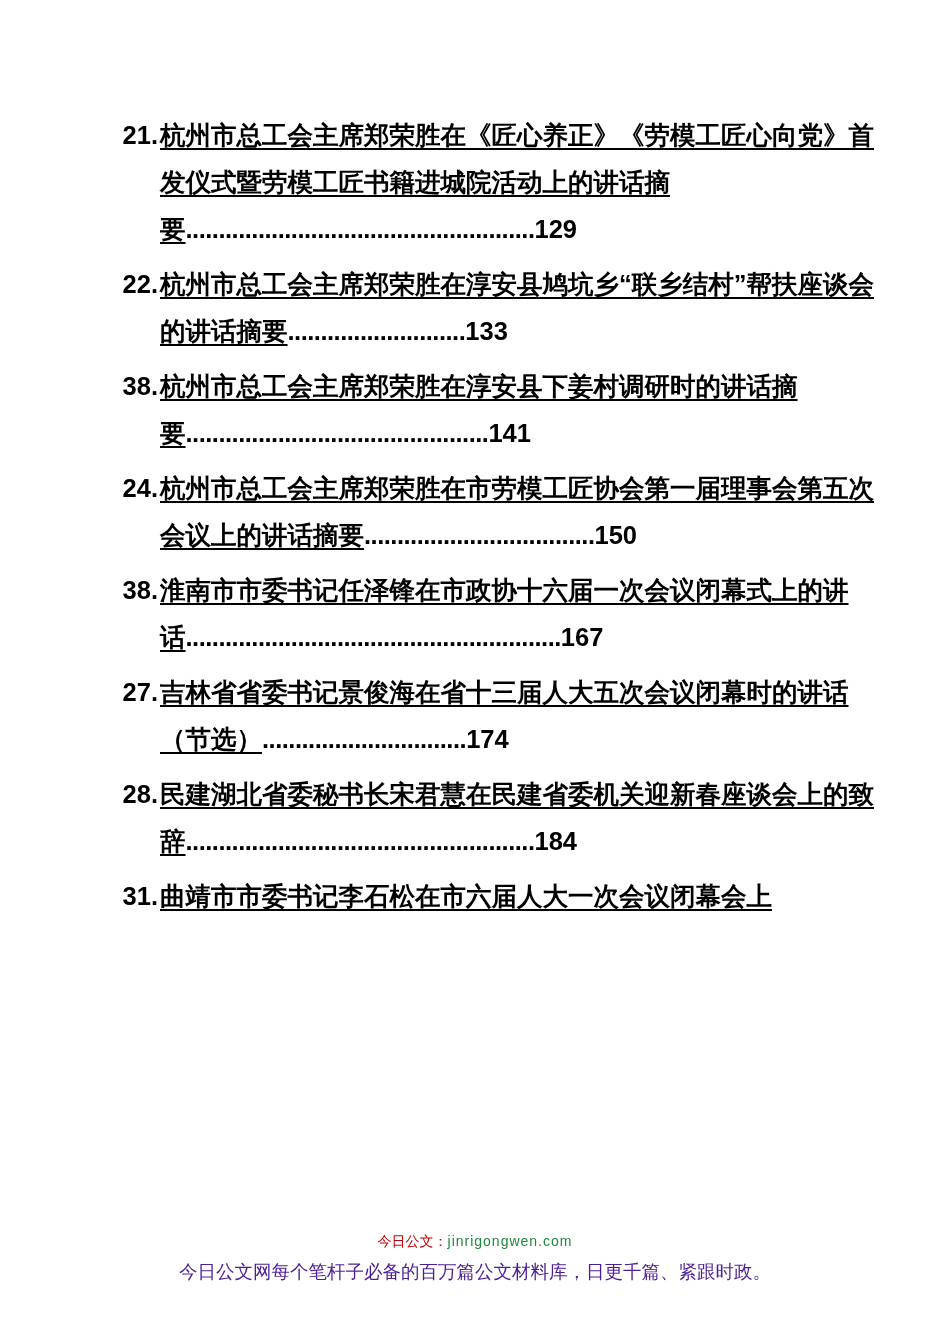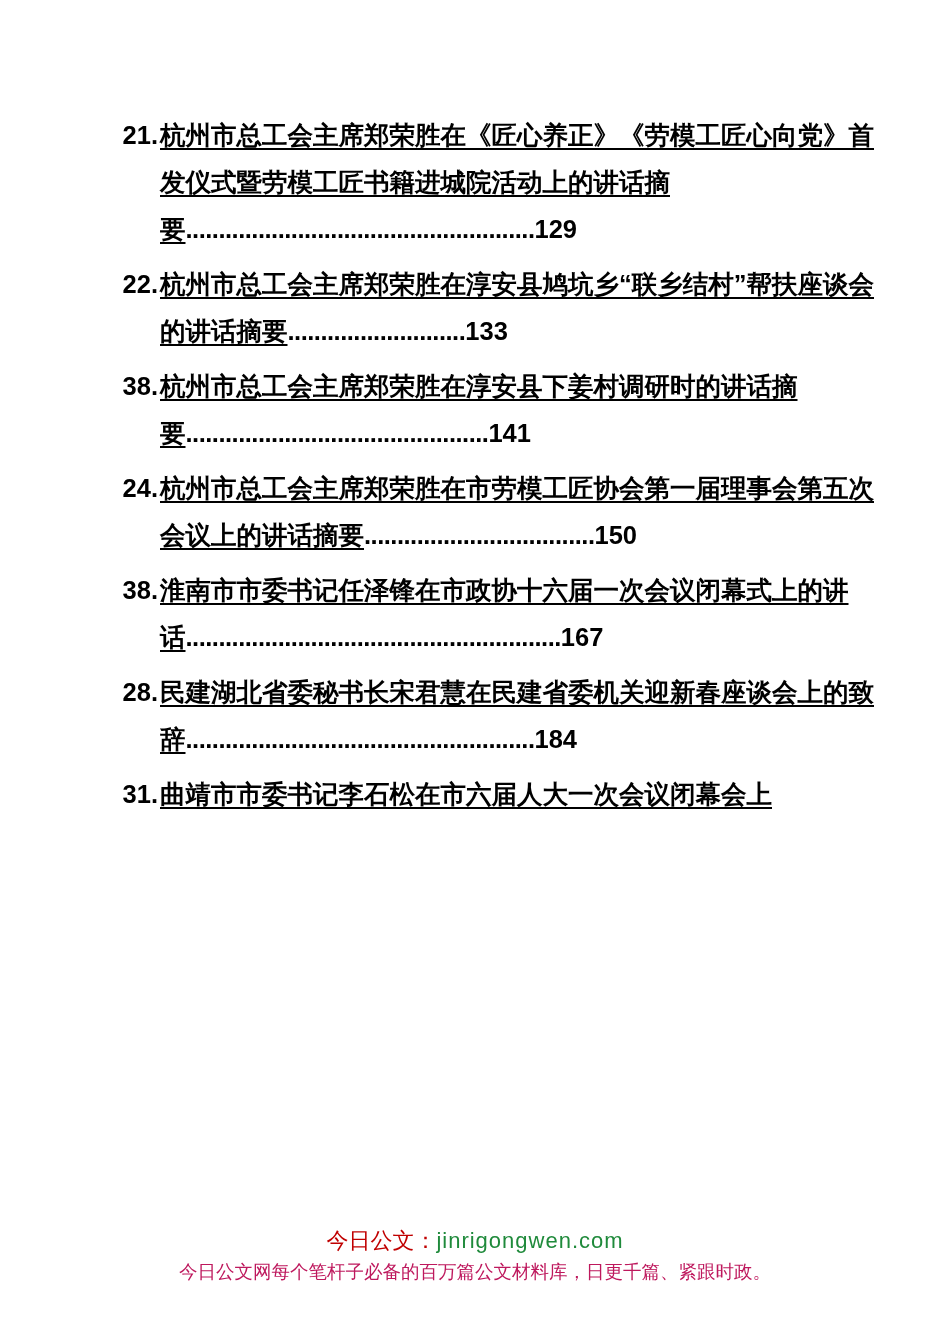--- a/index.html
+++ b/index.html
@@ -66,35 +66,35 @@
     text-underline-offset: 4px;
   }
   .footer {
     position: absolute;
     left: 0;
     right: 0;
     bottom: 58px;
     text-align: center;
   }
   .footer-brand {
-    font-size: 22px;
+    font-size: 14px;
     line-height: 30px;
     font-weight: normal;
   }
   .brand-cn {
     color: #c00000;
   }
   .brand-en {
     color: #1f8a3b;
     letter-spacing: 1px;
   }
   .footer-sub {
     font-size: 18.5px;
     line-height: 28px;
-    color: #be185d;
+    color: #4c1d95;
     margin-top: 2px;
   }
 </style>
 </head>
 <body>
 
 <div class="page">
   <div class="toc">
 
     <div class="toc-entry">
@@ -126,20 +126,26 @@
     </div>
 
 
     <div class="toc-entry">
       <span class="toc-num">38.</span>
       <span class="toc-body">
         <span class="toc-title u">淮南市市委书记任泽锋在市政协十六届一次会议闭幕式上的讲话</span><span class="leader">.........................................................</span><span class="toc-page">167</span>
       </span>
     </div>
 
+    <div class="toc-entry">
+      <span class="toc-num">27.</span>
+      <span class="toc-body">
+        <span class="toc-title u">吉林省省委书记景俊海在省十三届人大五次会议闭幕时的讲话（节选）</span><span class="leader">...............................</span><span class="toc-page">174</span>
+      </span>
+    </div>
 
     <div class="toc-entry">
       <span class="toc-num">28.</span>
       <span class="toc-body">
         <span class="toc-title u">民建湖北省委秘书长宋君慧在民建省委机关迎新春座谈会上的致辞</span><span class="leader">.....................................................</span><span class="toc-page">184</span>
       </span>
     </div>
 
 
 

